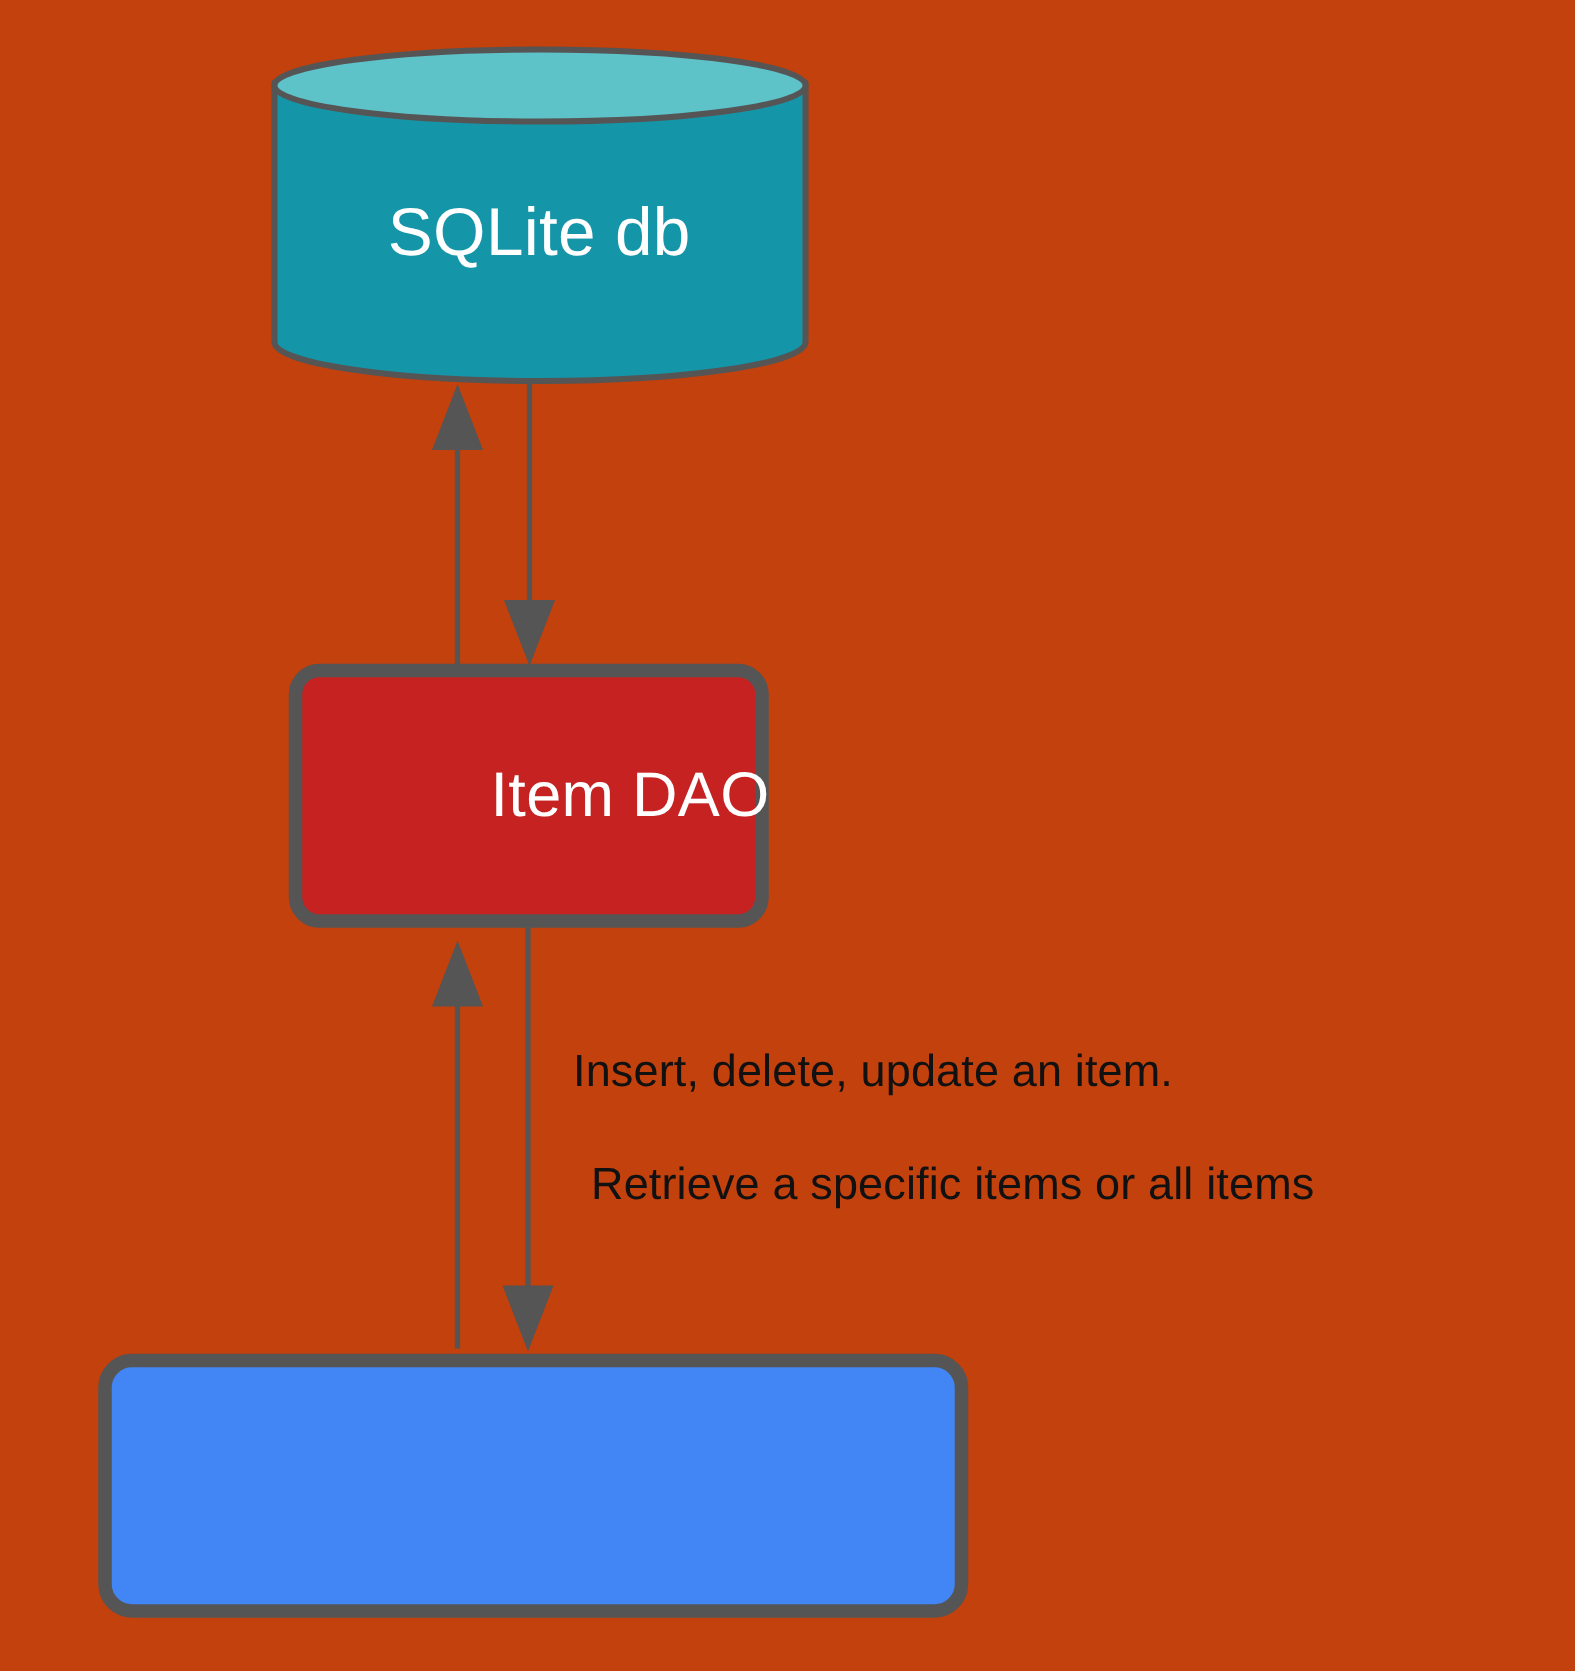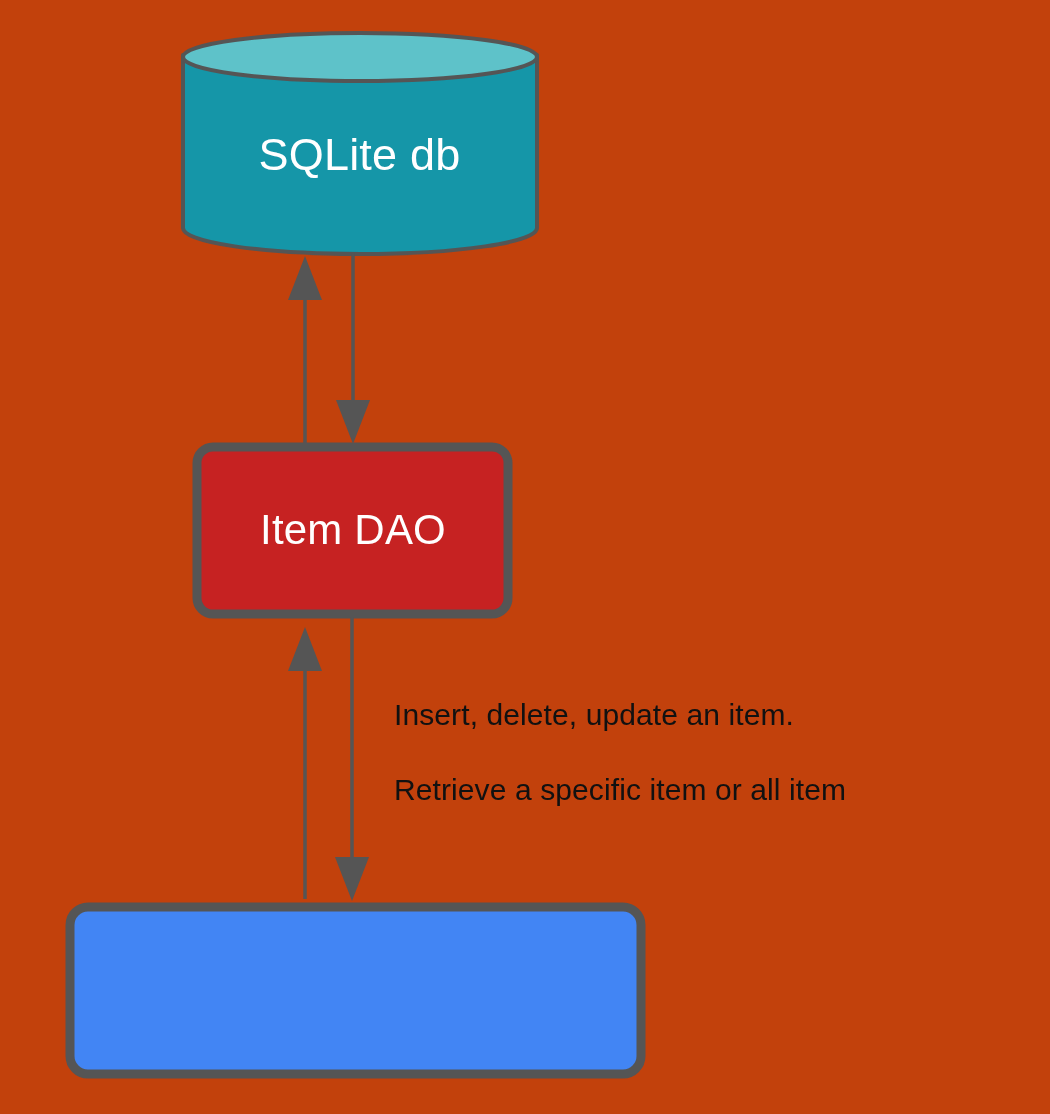--- a/index.html
+++ b/index.html
@@ -39,37 +39,38 @@
     left: 182px;
     top: 128px;
     width: 355px;
     font-size: 45px;
   }
   #dao-label {
     left: 193px;
     top: 505px;
     width: 320px;
     font-size: 42px;
+    text-align: right;
   }
   #app-label {
     left: 66px;
     top: 940px;
     width: 580px;
     font-size: 40px;
   }
   .edge-caption {
     position: absolute;
     color: #111111;
     font-family: "Liberation Sans", sans-serif;
     font-size: 30px;
     font-weight: 400;
     letter-spacing: 0.1px;
     white-space: nowrap;
   }
-  #caption-line-1 { left: 394px; top: 698px; }
+  #caption-line-1 { left: 382px; top: 698px; }
   #caption-line-2 { left: 394px; top: 773px; }
 </style>
 </head>
 <body>
 
 <div id="canvas">
 
   <svg id="diagram-svg" viewBox="0 0 1050 1114" xmlns="http://www.w3.org/2000/svg">
     <defs>
       <marker id="arrow-up-head" viewBox="0 0 12 12" refX="6" refY="10" markerWidth="5.2" markerHeight="5.2" orient="auto-start-reverse">
@@ -113,15 +114,15 @@
     </g>
   </svg>
 
   <div class="node-label" id="db-label">SQLite db</div>
 
   <div class="node-label" id="dao-label">Item DAO</div>
 
 
   <div class="edge-caption" id="caption-line-1">Insert, delete, update an item.</div>
 
-  <div class="edge-caption" id="caption-line-2">Retrieve a specific item or all item</div>
+  <div class="edge-caption" id="caption-line-2">Retrieve a specific items or all items</div>
 
 </div>
 
 </body></html>

